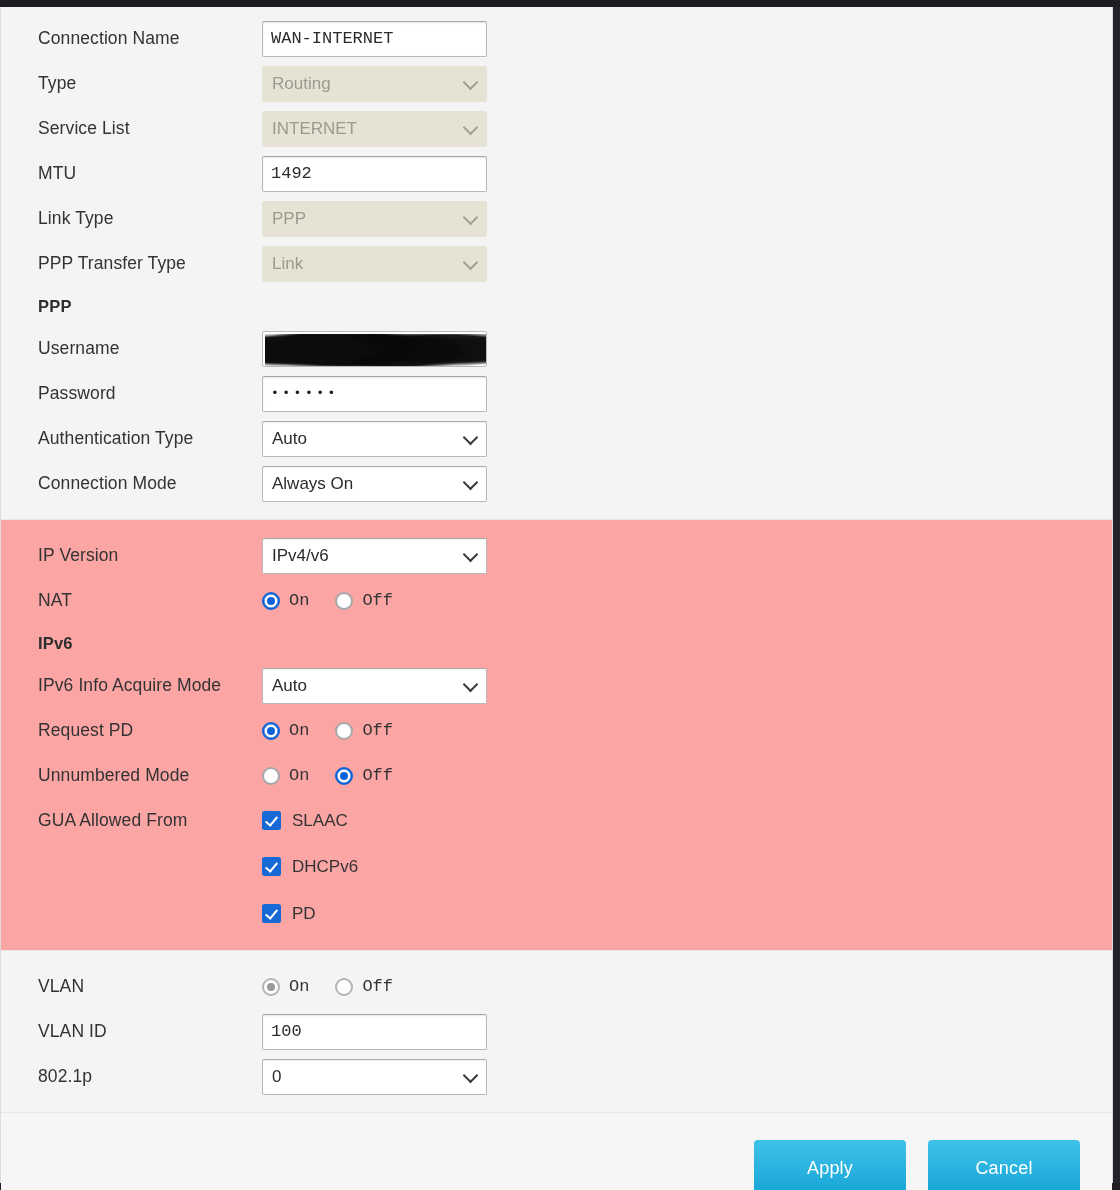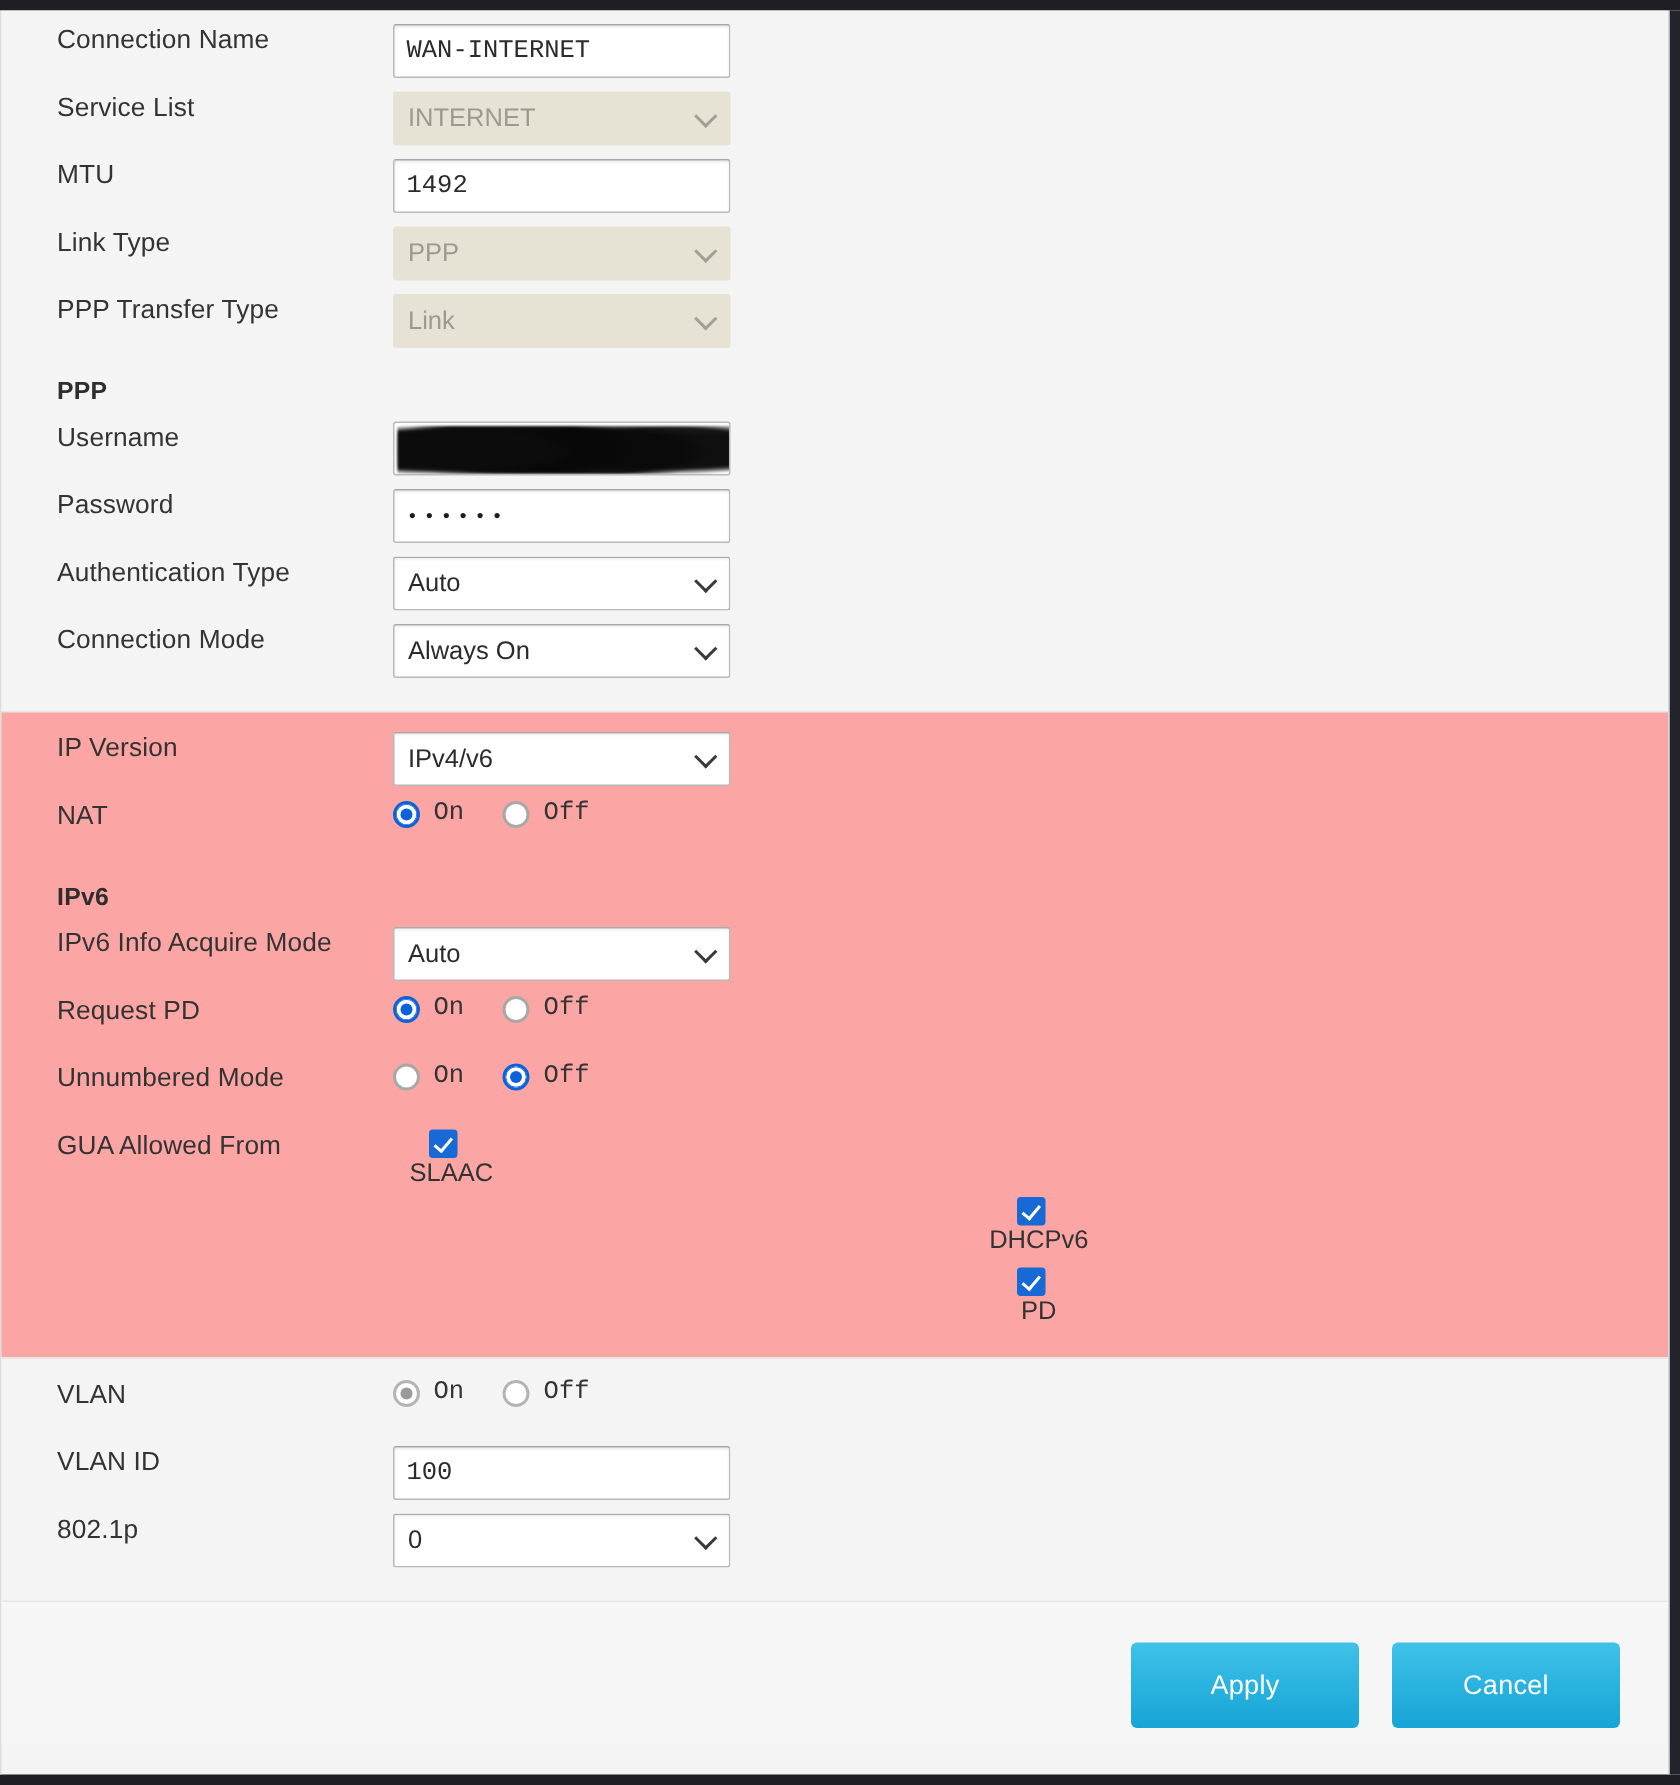--- a/index.html
+++ b/index.html
@@ -49,21 +49,21 @@
   }
 
   
   .section { position: relative; background: #f4f4f4; }
   .section.alt { background: #fca5a5; }
   .section + .section { border-top: 1px solid #e7e7e7; }
 
   
   .row {
     display: flex;
-    align-items: flex-start;
+    align-items: center;
     height: 45px;
     padding-left: 37px;
   }
 
   .lbl {
     width: 224px;
     flex: 0 0 224px;
     font-size: 17.5px;
     color: #333333;
     line-height: 1.2;
@@ -214,21 +214,20 @@
     margin-left: 9px;
     font-size: 17px;
     color: #333333;
   }
 
   
   .cbx-row {
     display: flex; align-items: center;
     height: 47px;
     padding-left: 261px;
-    flex-direction: column;
   }
   .cbx-row.first { padding-left: 0; }
   .cbx {
     width: 19px; height: 19px;
     border-radius: 2.5px;
     background: #1769d6;
     position: relative;
     flex: 0 0 19px;
     cursor: pointer;
   }
@@ -295,20 +294,29 @@
     <div class="section">
       <div class="spacer-top"></div>
 
       <div class="row">
         <div class="lbl">Connection Name</div>
         <div class="ctl">
           <div class="tinput">WAN-INTERNET</div>
         </div>
       </div>
 
+      <div class="row">
+        <div class="lbl">Type</div>
+        <div class="ctl">
+          <div class="sel dis">
+            <span>Routing</span>
+            <span class="chev"></span>
+          </div>
+        </div>
+      </div>
 
       <div class="row">
         <div class="lbl">Service List</div>
         <div class="ctl">
           <div class="sel dis">
             <span>INTERNET</span>
             <span class="chev"></span>
           </div>
         </div>
       </div>

